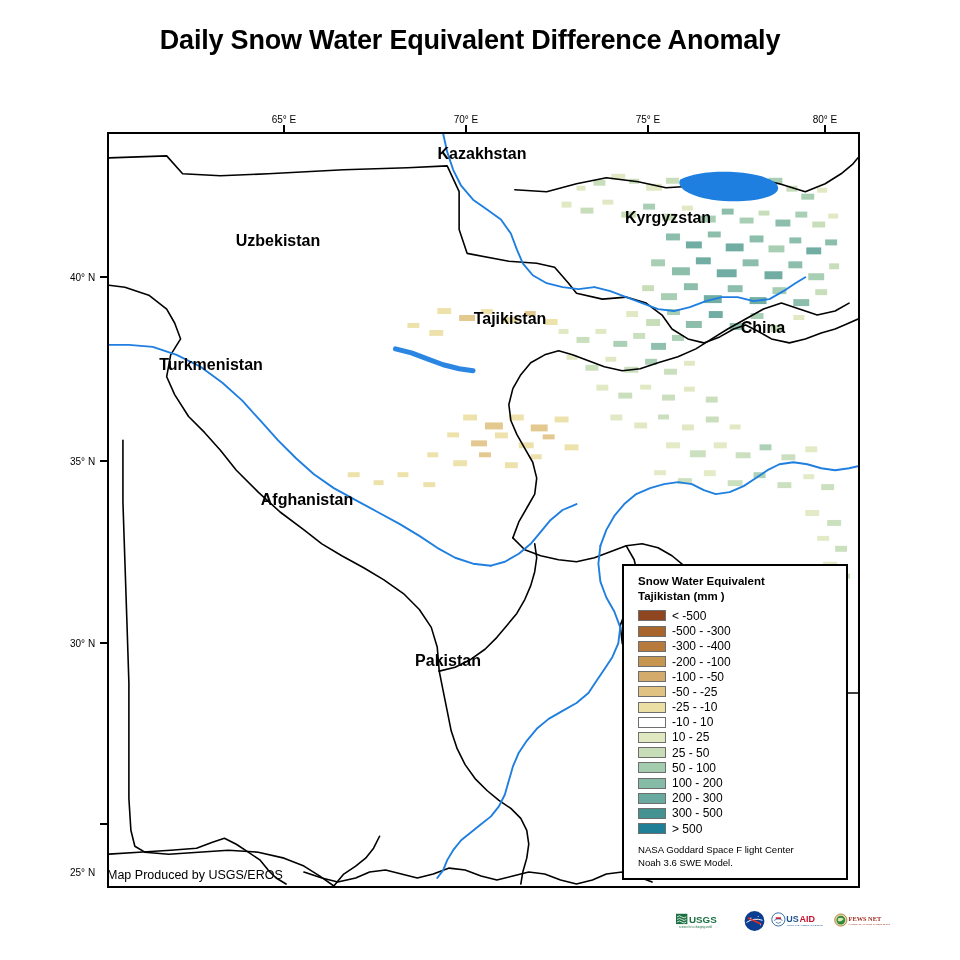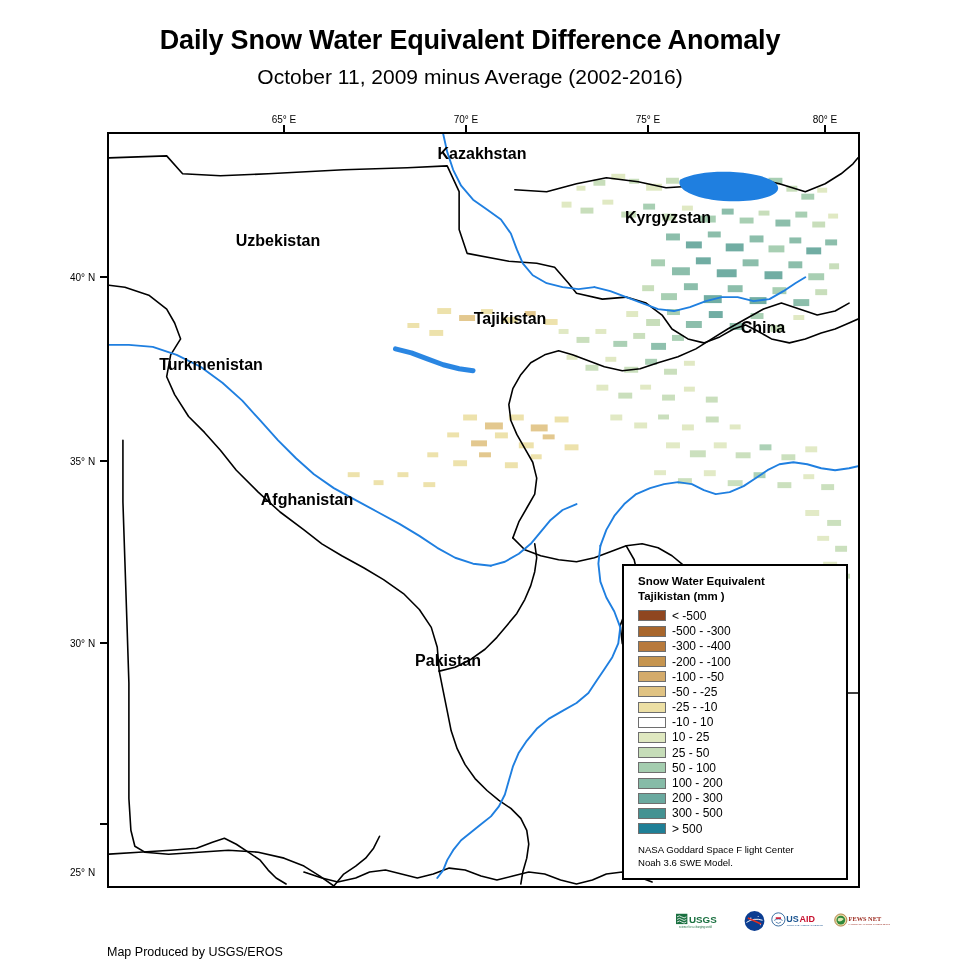--- a/index.html
+++ b/index.html
@@ -141,21 +141,21 @@
     color: #000;
     margin-top: 8px;
     line-height: 1.35;
     white-space: pre-line;
   }
 
   
   #footer-credit {
     position: absolute;
     left: 107px;
-    top: 945px;
+    top: 868px;
     font-size: 12.5px;
     color: #000;
     white-space: nowrap;
   }
   #logo-bar {
     position: absolute;
     left: 676px;
     top: 908px;
     height: 26px;
     display: flex;
@@ -165,21 +165,20 @@
   .logo {
     height: 22px;
     display: block;
   }
 </style>
 </head>
 <body>
 
 <div id="title-block">
   <div id="main-title">Daily Snow Water Equivalent Difference Anomaly</div>
-  <div id="sub-title">October 11, 2009 minus Average (2002-2016)</div>
 </div>
 
 <div id="map-frame">
   <svg id="map-svg" viewBox="0 0 753 756" preserveAspectRatio="none">
     <defs>
       <clipPath id="frameclip">
           <rect x="0" y="0" width="753" height="756"></rect>
         </clipPath>
     </defs>
 

